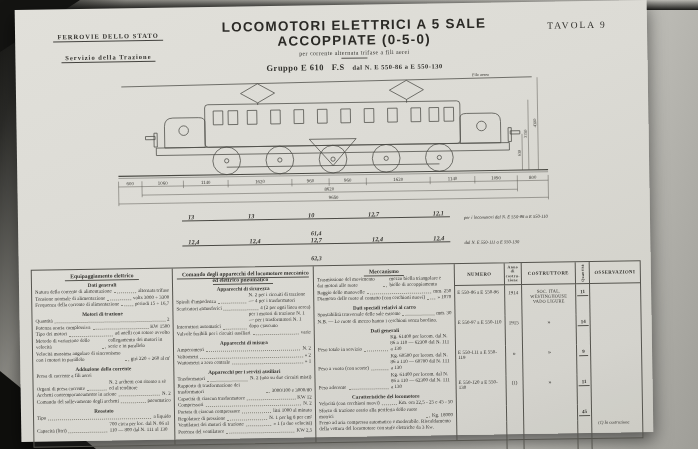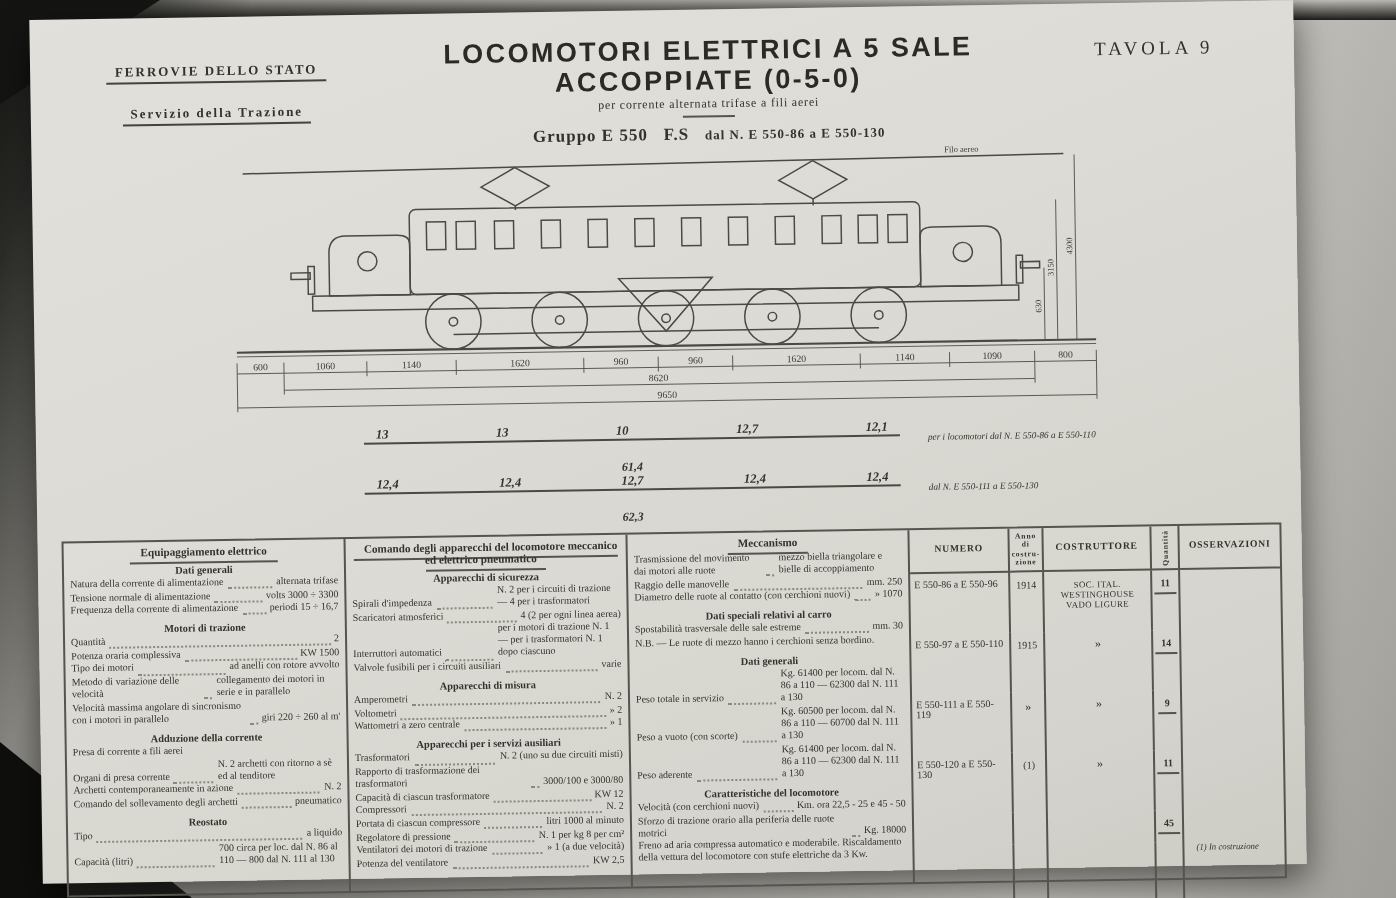--- a/index.html
+++ b/index.html
@@ -78,21 +78,21 @@
     <div id="hdr">
       <div id="org">
         <span class="org-line">FERROVIE DELLO STATO</span><br>
         <span class="org-line">Servizio della Trazione</span>
       </div>
       <div id="title-block">
         <div id="main-title">LOCOMOTORI ELETTRICI A 5 SALE ACCOPPIATE (0-5-0)</div>
         <div id="subtitle">per corrente alternata trifase a fili aerei</div>
         <div id="sub-orn"></div>
         <div id="group-line">
-          <span>Gruppo E 550</span>&nbsp;&nbsp;
+          <span>Gruppo E 610</span>&nbsp;&nbsp;
           <span>F.S</span>&nbsp;&nbsp;
           <span class="range">dal N. E 550-86 a E 550-130</span>
         </div>
       </div>
       <div id="plate">TAVOLA 9</div>
     </div>
 
     <div id="draw-wrap">
       <svg width="470" height="134" viewBox="0 0 440 126">
         <g stroke="#4a4a44" stroke-width="0.7" fill="none">

